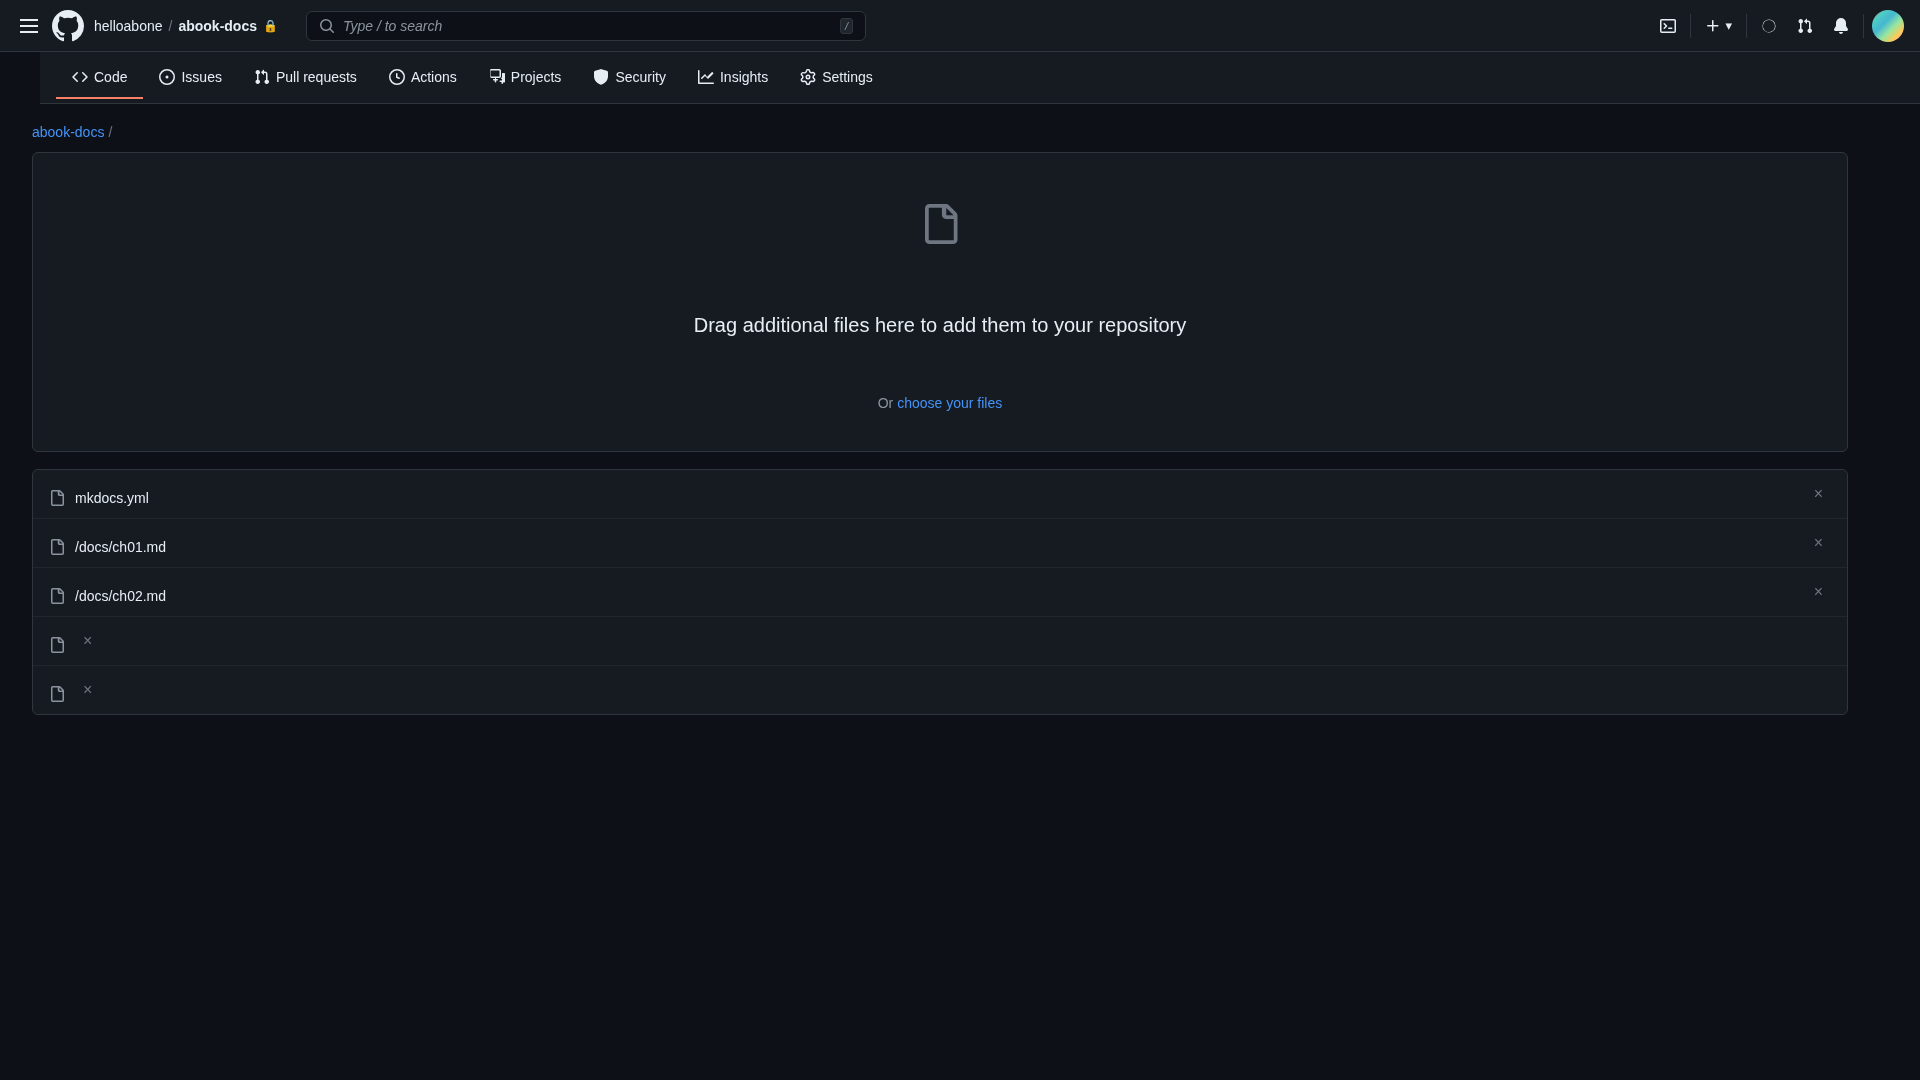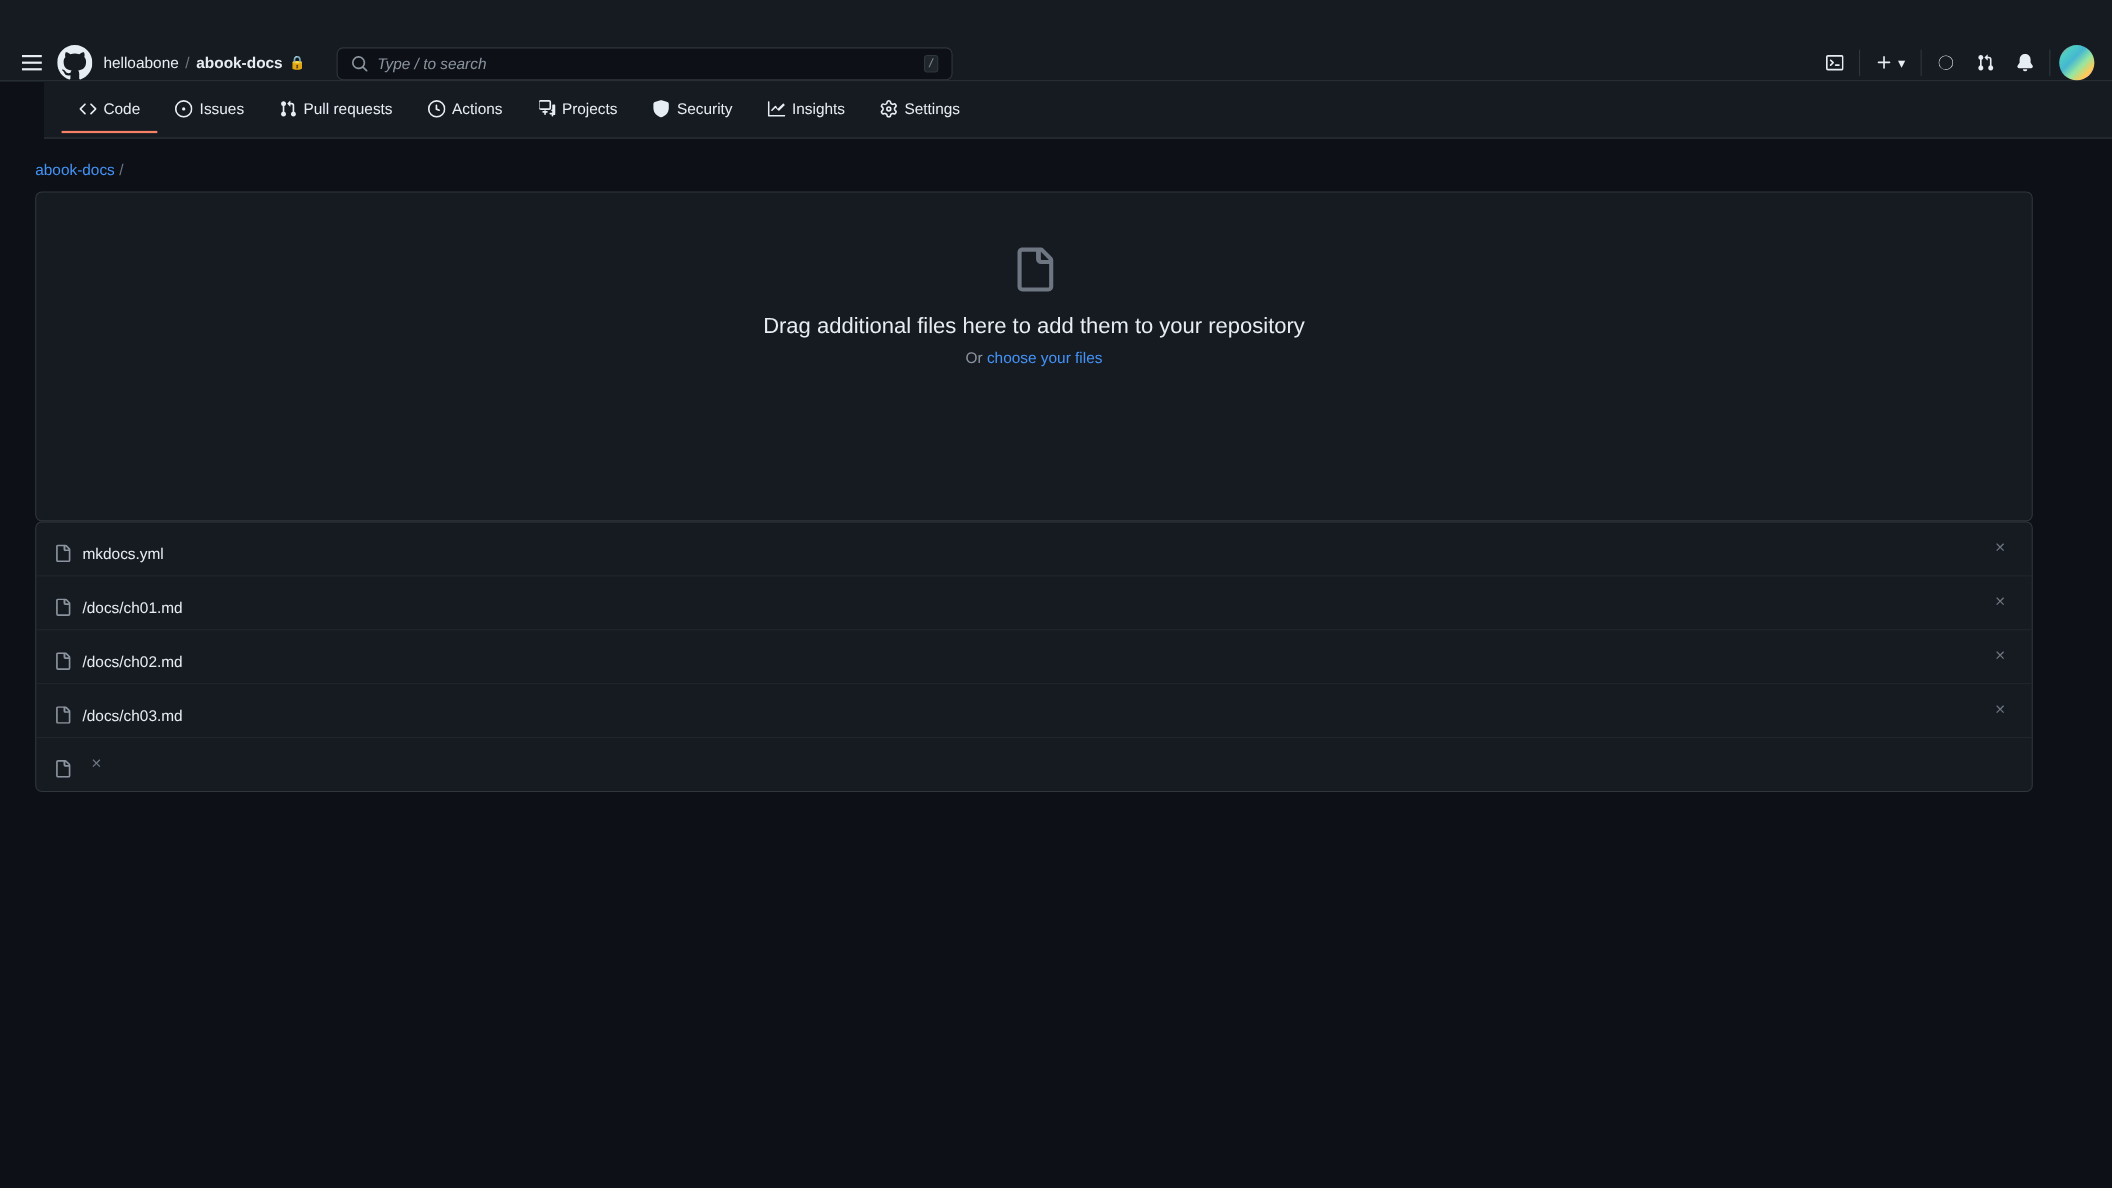--- a/index.html
+++ b/index.html
@@ -9,23 +9,23 @@
       font-family: -apple-system, BlinkMacSystemFont, "Segoe UI", Helvetica, Arial, sans-serif;
       font-size: 14px;
       min-height: 1080px;
       width: 1920px;
     }
 
     
     .header {
       background-color: #161b22;
       border-bottom: 1px solid #30363d;
-      height: 74px;
-      display: flex;
-      align-items: flex-end;
+      height: 52px;
+      display: flex;
+      align-items: center;
       padding: 0 16px;
       gap: 12px;
     }
     .header-left {
       display: flex;
       align-items: center;
       gap: 10px;
     }
     .hamburger-btn {
       background: none;
@@ -191,23 +191,23 @@
     }
 
     
     .drop-zone {
       border: 1px solid #30363d;
       border-radius: 6px;
       background: #161b22;
       display: flex;
       flex-direction: column;
       align-items: center;
-      justify-content: flex-start;
+      justify-content: space-between;
       min-height: 300px;
-      margin-bottom: 0;
+      margin-bottom: 17px;
       padding: 40px;
     }
     .drop-zone-icon {
       color: #6e7681;
       font-size: 48px;
       margin-bottom: 16px;
     }
     .drop-zone-title {
       font-size: 20px;
       font-weight: 400;
@@ -422,21 +422,20 @@
       <svg class="file-icon" width="16" height="16" viewBox="0 0 16 16" fill="#8b949e">
         <path d="M2 1.75C2 .784 2.784 0 3.75 0h6.586c.464 0 .909.184 1.237.513l2.914 2.914c.329.328.513.773.513 1.237v9.586A1.75 1.75 0 0 1 13.25 16h-9.5A1.75 1.75 0 0 1 2 14.25Zm1.75-.25a.25.25 0 0 0-.25.25v12.5c0 .138.112.25.25.25h9.5a.25.25 0 0 0 .25-.25V6h-2.75A1.75 1.75 0 0 1 8.75 4.25V1.5Zm6.75.062V4.25c0 .138.112.25.25.25h2.688Z"></path>
       </svg>
       <span class="file-name">/docs/ch02.md</span>
       <button class="file-remove">×</button>
     </div>
     <div class="file-item">
       <svg class="file-icon" width="16" height="16" viewBox="0 0 16 16" fill="#8b949e">
         <path d="M2 1.75C2 .784 2.784 0 3.75 0h6.586c.464 0 .909.184 1.237.513l2.914 2.914c.329.328.513.773.513 1.237v9.586A1.75 1.75 0 0 1 13.25 16h-9.5A1.75 1.75 0 0 1 2 14.25Zm1.75-.25a.25.25 0 0 0-.25.25v12.5c0 .138.112.25.25.25h9.5a.25.25 0 0 0 .25-.25V6h-2.75A1.75 1.75 0 0 1 8.75 4.25V1.5Zm6.75.062V4.25c0 .138.112.25.25.25h2.688Z"></path>
       </svg>
-      <span class="file-name">/docs/ch03.md</span>
       <button class="file-remove">×</button>
     </div>
     <div class="file-item">
       <svg class="file-icon" width="16" height="16" viewBox="0 0 16 16" fill="#8b949e">
         <path d="M2 1.75C2 .784 2.784 0 3.75 0h6.586c.464 0 .909.184 1.237.513l2.914 2.914c.329.328.513.773.513 1.237v9.586A1.75 1.75 0 0 1 13.25 16h-9.5A1.75 1.75 0 0 1 2 14.25Zm1.75-.25a.25.25 0 0 0-.25.25v12.5c0 .138.112.25.25.25h9.5a.25.25 0 0 0 .25-.25V6h-2.75A1.75 1.75 0 0 1 8.75 4.25V1.5Zm6.75.062V4.25c0 .138.112.25.25.25h2.688Z"></path>
       </svg>
       <button class="file-remove">×</button>
     </div>
   </div>
 </main>

